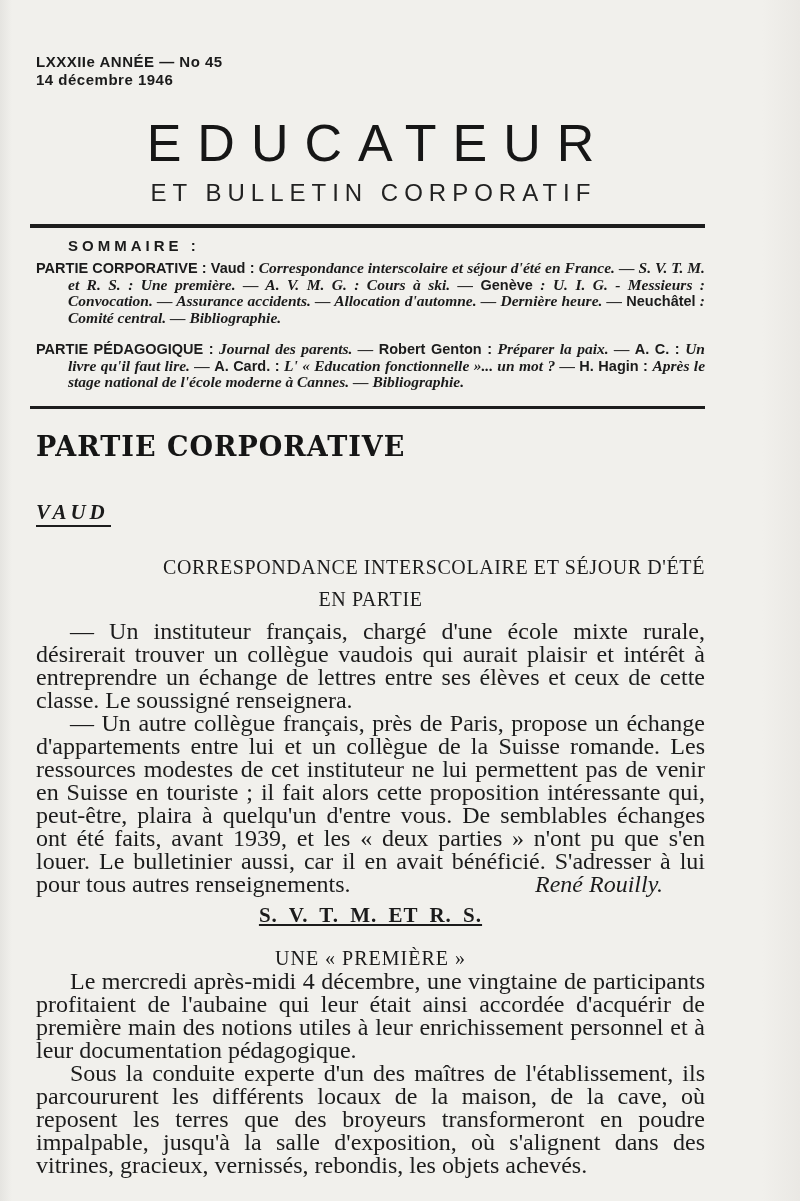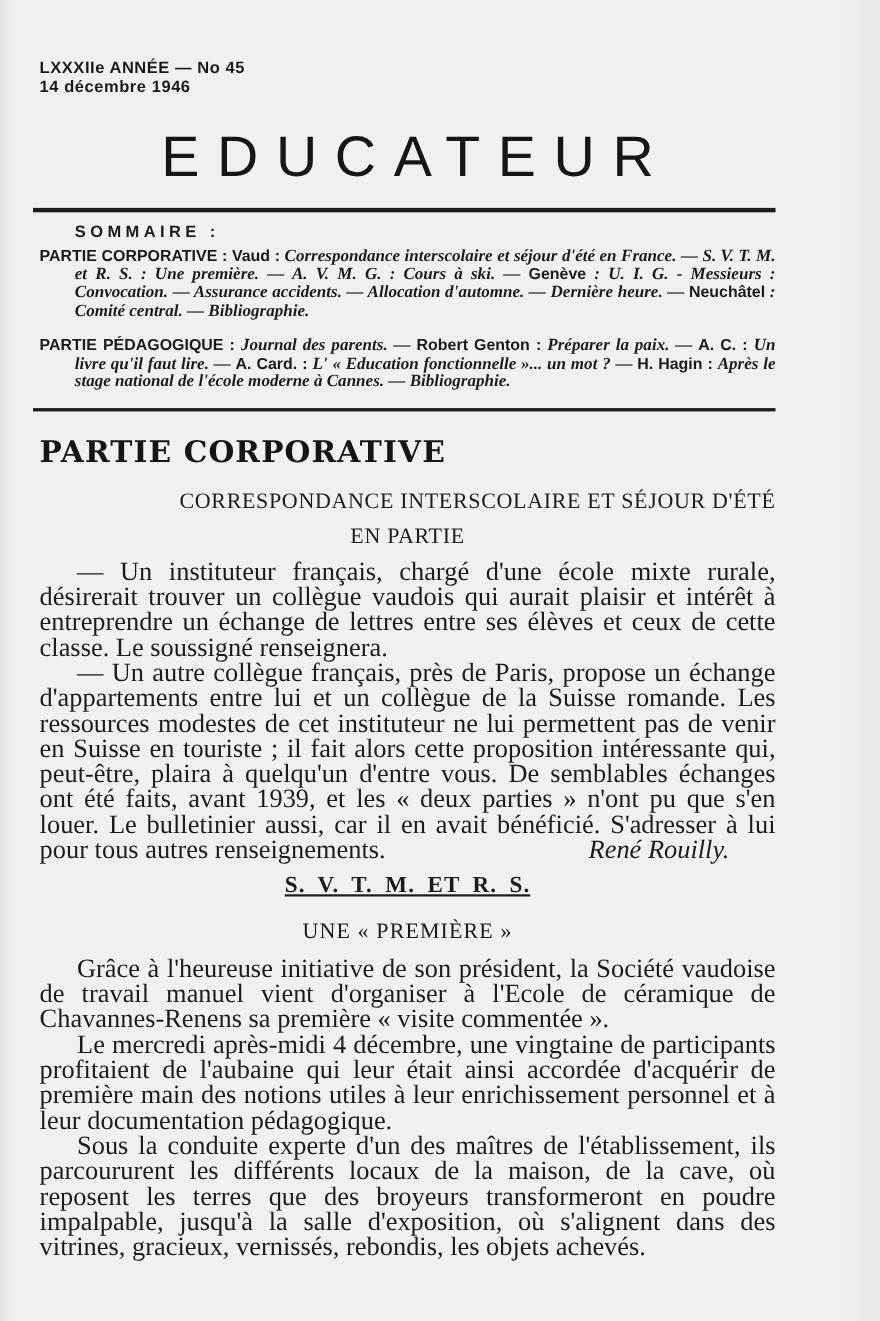--- a/index.html
+++ b/index.html
@@ -93,45 +93,48 @@
 <body>
 
 <div class="column">
 
   <header>
     <div class="issue-row">
       <span>LXXXIIe ANNÉE — No 45</span>
       <span>14 décembre 1946</span>
     </div>
     <div class="journal-title">EDUCATEUR</div>
+    <div class="journal-subtitle">ET BULLETIN CORPORATIF</div>
     <div class="rule rule-thick"></div>
   </header>
 
   <section>
     <div class="sommaire-label">SOMMAIRE :</div>
     <p class="sommaire-entry"><span class="seg-label">PARTIE CORPORATIVE : </span><span class="seg-label">Vaud : </span><span class="seg-title">Correspondance interscolaire et séjour d'été en France. — S. V. T. M. et R. S. : Une première. — A. V. M. G. : Cours à ski. — </span><span class="seg-label">Genève</span><span class="seg-title"> : U. I. G. - Messieurs : Convocation. — Assurance accidents. — Allocation d'automne. — Dernière heure. — </span><span class="seg-label">Neuchâtel</span><span class="seg-title"> : Comité central. — Bibliographie.</span></p>
     <p class="sommaire-entry"><span class="seg-label">PARTIE PÉDAGOGIQUE : </span><span class="seg-title">Journal des parents. — </span><span class="seg-label">Robert Genton : </span><span class="seg-title">Préparer la paix. — </span><span class="seg-label">A. C. : </span><span class="seg-title">Un livre qu'il faut lire. — </span><span class="seg-label">A. Card. : </span><span class="seg-title">L' « Education fonctionnelle »... un mot ? — </span><span class="seg-label">H. Hagin : </span><span class="seg-title">Après le stage national de l'école moderne à Cannes. — Bibliographie.</span></p>
     <div class="rule rule-thin"></div>
   </section>
 
   <section>
     <h1 class="section-heading">PARTIE CORPORATIVE</h1>
+    <div>
+      <h2 class="region-heading">VAUD</h2>
+    </div>
 
     <article>
       <div class="article-title first">CORRESPONDANCE INTERSCOLAIRE ET SÉJOUR D'ÉTÉ</div>
       <div class="article-title second">EN PARTIE</div>
       <p class="body-par lead">— Un instituteur français, chargé d'une école mixte rurale, désirerait trouver un collègue vaudois qui aurait plaisir et intérêt à entreprendre un échange de lettres entre ses élèves et ceux de cette classe. Le soussigné renseignera.</p>
       <p class="body-par">
         <span>— Un autre collègue français, près de Paris, propose un échange d'appartements entre lui et un collègue de la Suisse romande. Les ressources modestes de cet instituteur ne lui permettent pas de venir en Suisse en touriste ; il fait alors cette proposition intéressante qui, peut-être, plaira à quelqu'un d'entre vous. De semblables échanges ont été faits, avant 1939, et les « deux parties » n'ont pu que s'en louer. Le bulletinier aussi, car il en avait bénéficié. S'adresser à lui pour tous autres renseignements.</span>
         <span class="sig">René Rouilly.</span>
       </p>
     </article>
 
     <article>
       <h3 class="article2-heading">S. V. T. M. ET R. S.</h3>
       <div class="article2-subheading">UNE « PREMIÈRE »</div>
-      <p class="body-par article2-body">Grâce à l'heureuse initiative de son président, la Société vaudoise de travail manuel vient d'organiser à l'Ecole de céramique de Chavannes-Renens sa première « visite commentée ».</p>
       <p class="body-par">Le mercredi après-midi 4 décembre, une vingtaine de participants profitaient de l'aubaine qui leur était ainsi accordée d'acquérir de première main des notions utiles à leur enrichissement personnel et à leur documentation pédagogique.</p>
       <p class="body-par">Sous la conduite experte d'un des maîtres de l'établissement, ils parcoururent les différents locaux de la maison, de la cave, où reposent les terres que des broyeurs transformeront en poudre impalpable, jusqu'à la salle d'exposition, où s'alignent dans des vitrines, gracieux, vernissés, rebondis, les objets achevés.</p>
     </article>
   </section>
 
 </div>
 
 </body></html>

